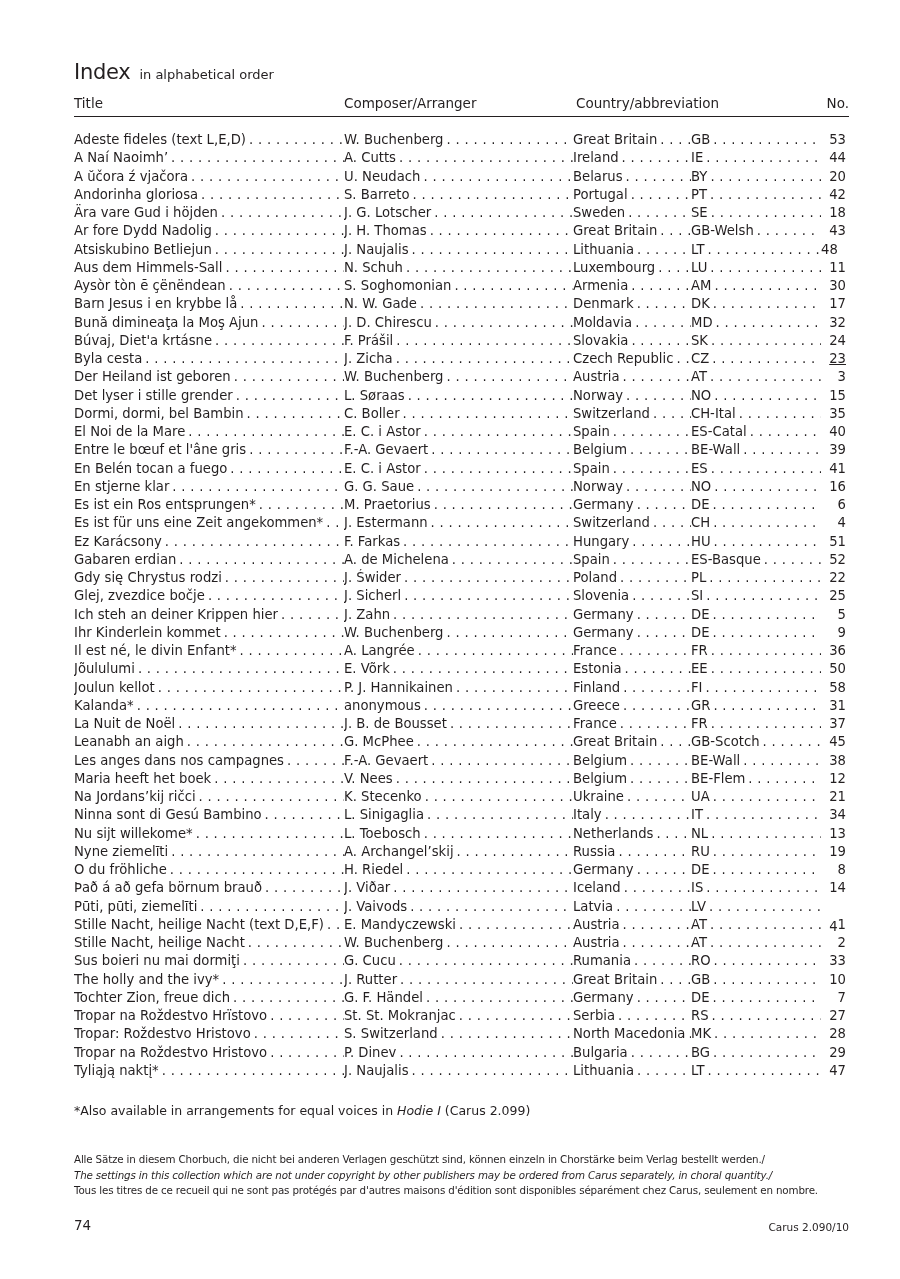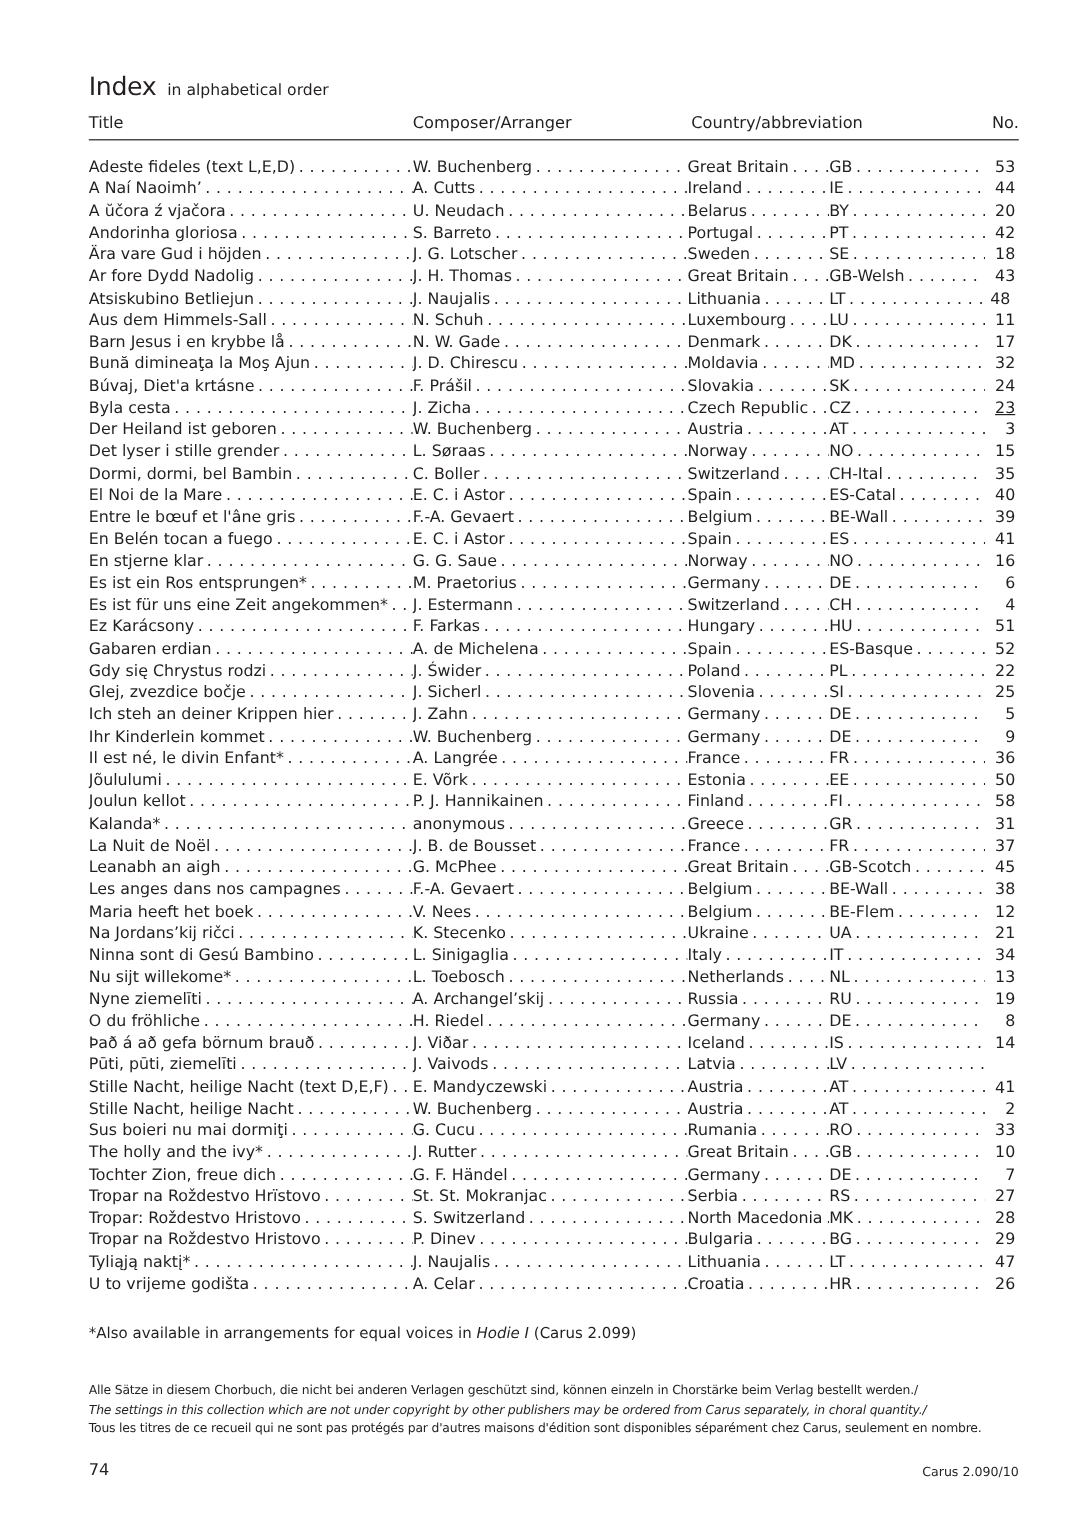--- a/index.html
+++ b/index.html
@@ -184,21 +184,21 @@
           <span class="dots"></span>
         </div>
         <div class="cell c-country">
           <span class="txt">Lithuania</span>
           <span class="dots"></span>
         </div>
         <div class="cell c-abbr">
           <span class="txt">LT</span>
           <span class="dots"></span>
         </div>
-        <div class="cell c-no" style="justify-content: center;">
+        <div class="cell c-no" style="justify-content: flex-start;">
           <span class="txt">48</span>
         </div>
       </div>
       <div class="row">
         <div class="cell c-title">
           <span class="txt">Aus dem Himmels-Sall</span>
           <span class="dots"></span>
         </div>
         <div class="cell c-comp">
           <span class="txt">N. Schuh</span>
@@ -207,20 +207,41 @@
         <div class="cell c-country">
           <span class="txt">Luxembourg</span>
           <span class="dots"></span>
         </div>
         <div class="cell c-abbr">
           <span class="txt">LU</span>
           <span class="dots"></span>
         </div>
         <div class="cell c-no" style="justify-content: flex-end;">
           <span class="txt">11</span>
+        </div>
+      </div>
+      <div class="row">
+        <div class="cell c-title">
+          <span class="txt">Aysòr tòn ē çënëndean</span>
+          <span class="dots"></span>
+        </div>
+        <div class="cell c-comp">
+          <span class="txt">S. Soghomonian</span>
+          <span class="dots"></span>
+        </div>
+        <div class="cell c-country">
+          <span class="txt">Armenia</span>
+          <span class="dots"></span>
+        </div>
+        <div class="cell c-abbr">
+          <span class="txt">AM</span>
+          <span class="dots"></span>
+        </div>
+        <div class="cell c-no" style="justify-content: flex-end;">
+          <span class="txt">30</span>
         </div>
       </div>
       <div class="row">
         <div class="cell c-title">
           <span class="txt">Barn Jesus i en krybbe lå</span>
           <span class="dots"></span>
         </div>
         <div class="cell c-comp">
           <span class="txt">N. W. Gade</span>
           <span class="dots"></span>
@@ -1110,41 +1131,20 @@
         <div class="cell c-country">
           <span class="txt">Lithuania</span>
           <span class="dots"></span>
         </div>
         <div class="cell c-abbr">
           <span class="txt">LT</span>
           <span class="dots"></span>
         </div>
         <div class="cell c-no" style="justify-content: flex-end; text-align: right;">
           <span class="txt">47</span>
-        </div>
-      </div>
-      <div class="row">
-        <div class="cell c-title">
-          <span class="txt">U to vrijeme godišta</span>
-          <span class="dots"></span>
-        </div>
-        <div class="cell c-comp">
-          <span class="txt">A. Celar</span>
-          <span class="dots"></span>
-        </div>
-        <div class="cell c-country">
-          <span class="txt">Croatia</span>
-          <span class="dots"></span>
-        </div>
-        <div class="cell c-abbr">
-          <span class="txt">HR</span>
-          <span class="dots"></span>
-        </div>
-        <div class="cell c-no" style="justify-content: flex-end;">
-          <span class="txt">26</span>
         </div>
       </div>
     </div>
 
   <div class="footnote">
     <span>*Also available in arrangements for equal voices in </span><i>Hodie I</i><span> (Carus 2.099)</span>
   </div>
 
   <div class="notice">
     <div>Alle Sätze in diesem Chorbuch, die nicht bei anderen Verlagen geschützt sind, können einzeln in Chorstärke beim Verlag bestellt werden./</div>

